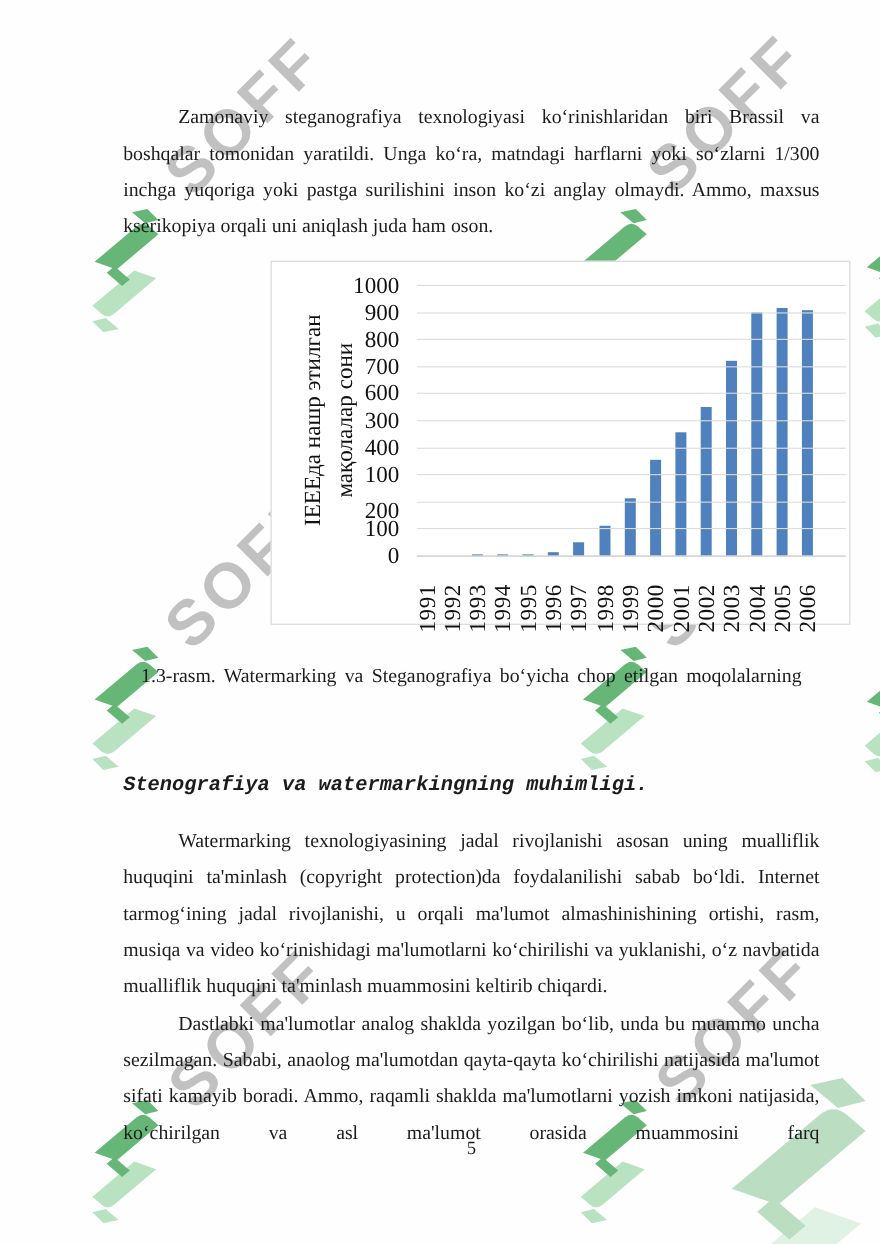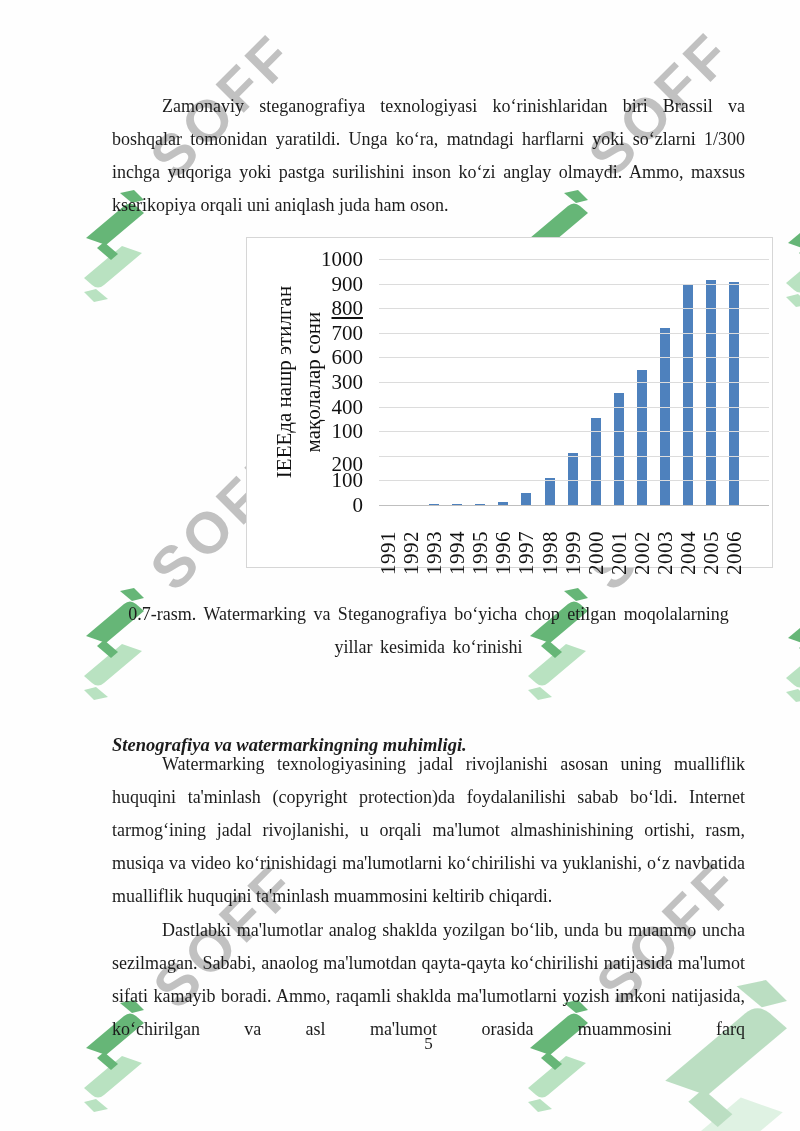--- a/index.html
+++ b/index.html
@@ -24,22 +24,22 @@
     position:absolute;left:112px;width:633px;
     font-size:18px;line-height:33px;text-align:justify;
     text-indent:50px;
   }
   .para.continued{text-align-last:justify;}
   .caption{
     position:absolute;left:112px;width:633px;top:598px;
     font-size:18px;line-height:33px;text-align:center;word-spacing:3px;
   }
   .heading{
-    position:absolute;left:112px;width:633px;top:735px;
-    font-size:18.5px;font-weight:bold;font-style:italic;
+    position:absolute;left:112px;width:633px;top:703px;
+    font-size:18.5px;font-weight:bold;font-style:italic;font-family:Liberation Mono, monospace;
   }
   .pagenum{
     position:absolute;left:112px;width:633px;top:1034px;
     font-size:17px;text-align:center;
   }
   
   .chart{
     position:absolute;left:246px;top:237px;width:527px;height:331px;
     background:#ffffff;border:1px solid #d6d6d6;box-sizing:border-box;
   }
@@ -174,21 +174,21 @@
         <div class="ytick" style="width: 116px; top: 181.2px;">100</div>
         <div class="gridline" style="left: 132px; top: 168.6px; width: 390px;"></div>
         <div class="ytick" style="width: 116px; top: 156.6px;">400</div>
         <div class="gridline" style="left: 132px; top: 144px; width: 390px;"></div>
         <div class="ytick" style="width: 116px; top: 132px;">300</div>
         <div class="gridline" style="left: 132px; top: 119.4px; width: 390px;"></div>
         <div class="ytick" style="width: 116px; top: 107.4px;">600</div>
         <div class="gridline" style="left: 132px; top: 94.8px; width: 390px;"></div>
         <div class="ytick" style="width: 116px; top: 82.8px;">700</div>
         <div class="gridline" style="left: 132px; top: 70.2px; width: 390px;"></div>
-        <div class="ytick" style="width: 116px; top: 58.2px; text-decoration: underline;">800</div>
+        <div class="ytick" style="width: 116px; top: 58.2px;">800</div>
         <div class="gridline" style="left: 132px; top: 45.6px; width: 390px;"></div>
         <div class="ytick" style="width: 116px; top: 34px;">900</div>
         <div class="gridline" style="left: 132px; top: 21px; width: 390px;"></div>
         <div class="ytick" style="width: 116px; top: 9px;">1000</div>
         <div class="xtick" style="left: 130px; top: 275px;">1991</div>
         <div class="xtick" style="left: 153.1px; top: 275px;">1992</div>
         <div class="xtick" style="left: 176.1px; top: 275px;">1993</div>
         <div class="xtick" style="left: 199.2px; top: 275px;">1994</div>
         <div class="xtick" style="left: 222.3px; top: 275px;">1995</div>
         <div class="xtick" style="left: 245.4px; top: 275px;">1996</div>
@@ -198,22 +198,21 @@
         <div class="xtick" style="left: 337.6px; top: 275px;">2000</div>
         <div class="xtick" style="left: 360.7px; top: 275px;">2001</div>
         <div class="xtick" style="left: 383.8px; top: 275px;">2002</div>
         <div class="xtick" style="left: 406.8px; top: 275px;">2003</div>
         <div class="xtick" style="left: 429.9px; top: 275px;">2004</div>
         <div class="xtick" style="left: 453px; top: 275px;">2005</div>
         <div class="xtick" style="left: 476.1px; top: 275px;">2006</div>
       </div>
 
     <div class="caption">
-      <div>0.7-rasm. Watermarking va Steganografiya boʻyicha chop etilgan moqolalarning</div>
-      <div>yillar kesimida koʻrinishi</div>
+      <div>1.3-rasm. Watermarking va Steganografiya boʻyicha chop etilgan moqolalarning</div>
     </div>
 
     <div class="heading">Stenografiya va watermarkingning muhimligi.</div>
 
     <p class="para" style="top:730px;">Watermarking texnologiyasining jadal rivojlanishi asosan uning mualliflik huquqini ta'minlash (copyright protection)da foydalanilishi sabab boʻldi. Internet tarmogʻining jadal rivojlanishi, u orqali ma'lumot almashinishining ortishi, rasm, musiqa va video koʻrinishidagi ma'lumotlarni koʻchirilishi va yuklanishi, oʻz navbatida mualliflik huquqini ta'minlash muammosini keltirib chiqardi.</p>
 
     <p class="para continued" style="top:896px;">Dastlabki ma'lumotlar analog shaklda yozilgan boʻlib, unda bu muammo uncha sezilmagan. Sababi, anaolog ma'lumotdan qayta-qayta koʻchirilishi natijasida ma'lumot sifati kamayib boradi. Ammo, raqamli shaklda ma'lumotlarni yozish imkoni natijasida, koʻchirilgan va asl ma'lumot orasida muammosini farq</p>
 
     <div class="pagenum">5</div>
 

